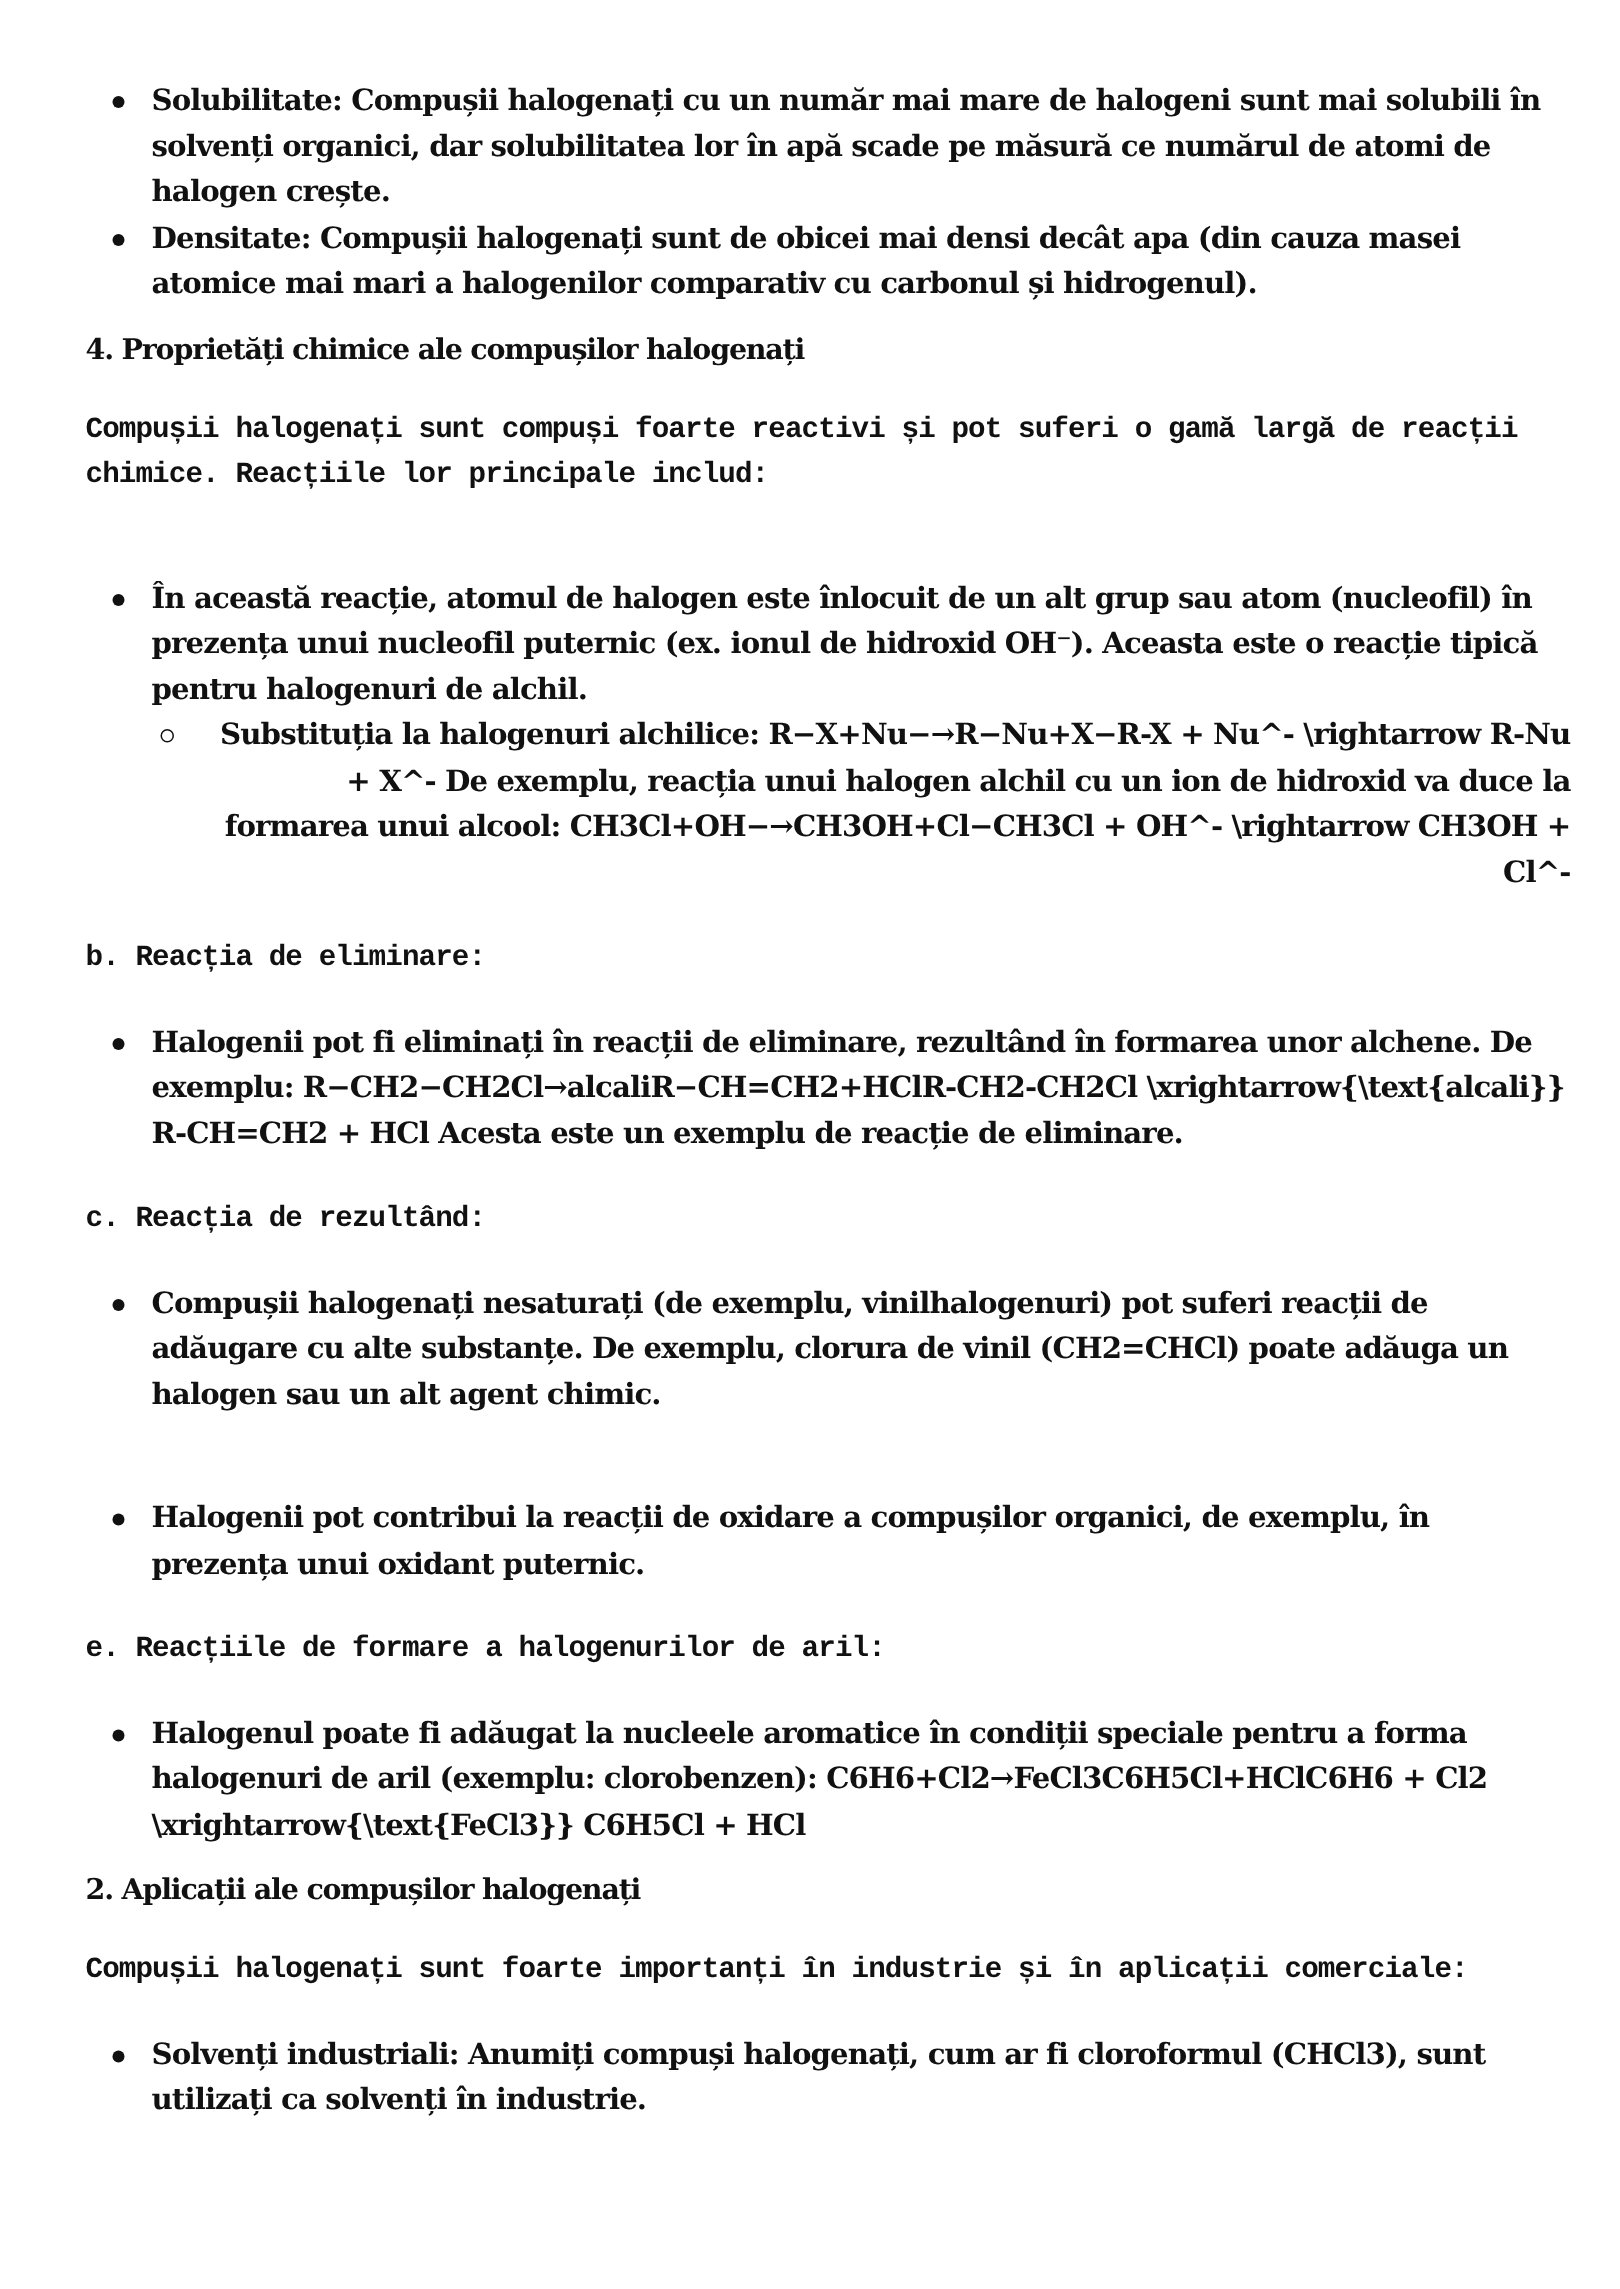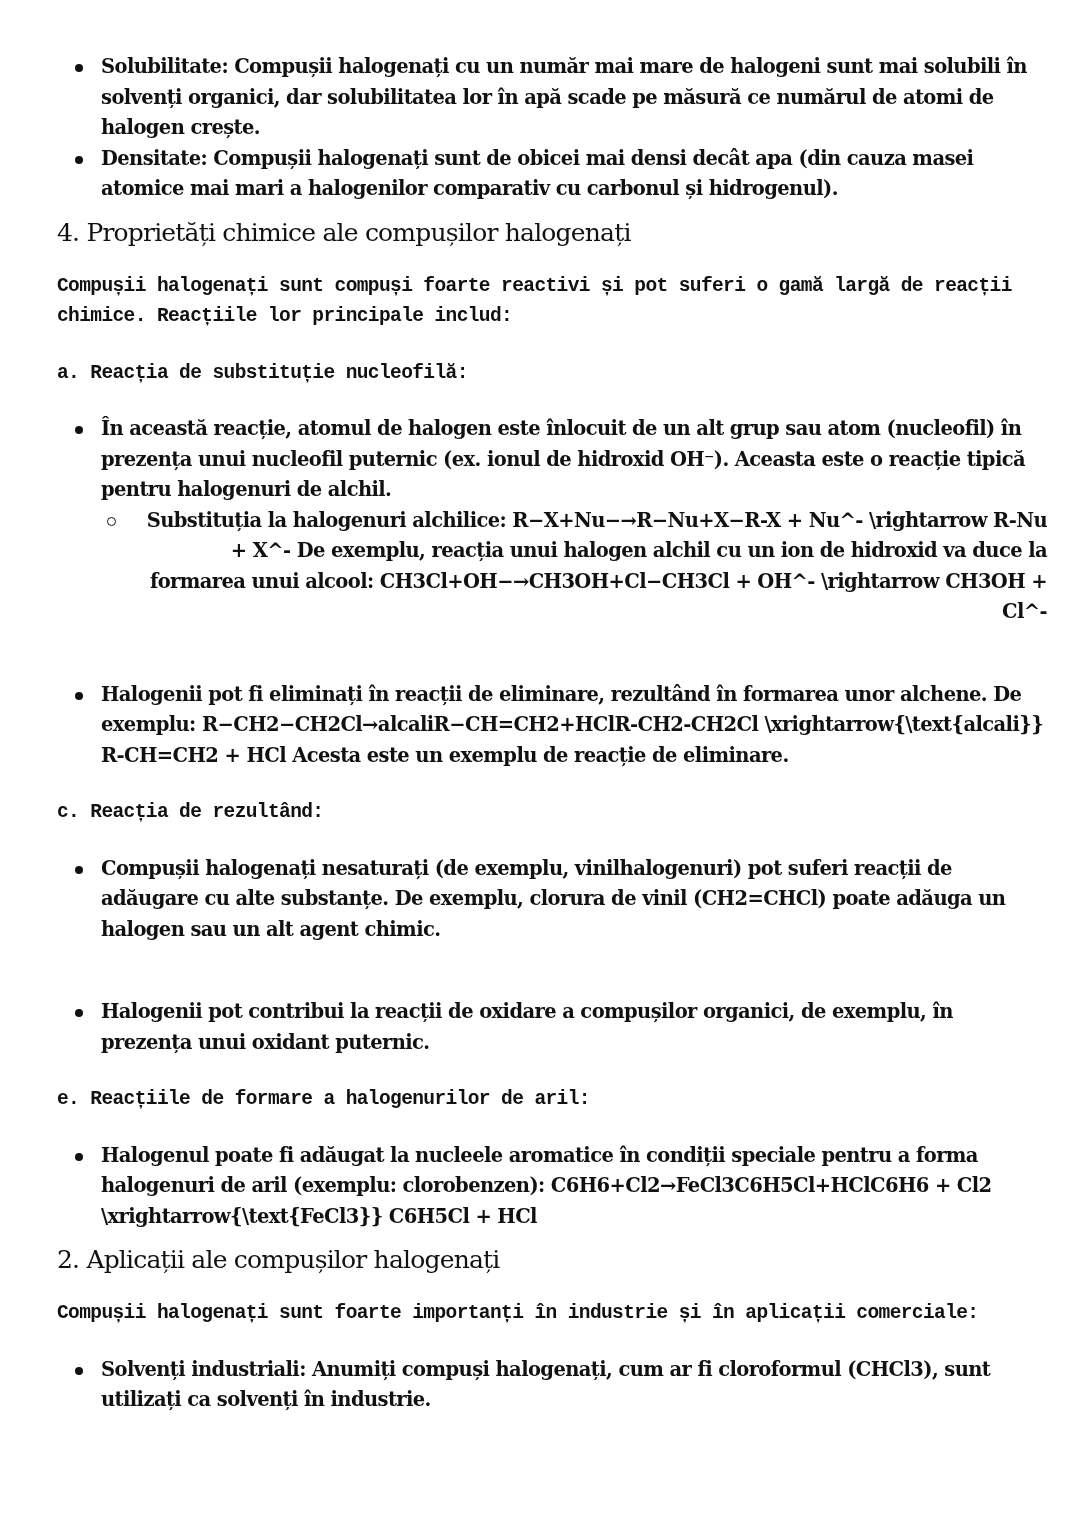--- a/index.html
+++ b/index.html
@@ -47,24 +47,24 @@
       position: absolute;
       left: 50px;
       top: 11px;
       width: 7px;
       height: 7px;
       border-radius: 50%;
       border: 1.5px solid #111;
       background: #fff;
     }
     h2 {
-      font-size: 25px;
+      font-size: 19px;
       line-height: 32px;
       margin: 0;
-      font-weight: normal;
+      font-weight: bold;
       letter-spacing: -0.8px;
     }
     p { margin: 0; font-family: Liberation Mono, monospace; }
     .gap-s { height: 12px; }
     .gap-m { height: 22px; }
     .gap-l { height: 26px; }
   </style>
 </head>
 <body>
 
@@ -74,28 +74,28 @@
     <li class="bullet">Solubilitate: Compușii halogenați cu un număr mai mare de halogeni sunt mai solubili în solvenți organici, dar solubilitatea lor în apă scade pe măsură ce numărul de atomi de halogen crește.</li>
     <li class="bullet">Densitate: Compușii halogenați sunt de obicei mai densi decât apa (din cauza masei atomice mai mari a halogenilor comparativ cu carbonul și hidrogenul).</li>
   </ul>
 
   <div class="gap-s"></div>
   <h2>4. Proprietăți chimice ale compușilor halogenați</h2>
   <div class="gap-m"></div>
   <p>Compușii halogenați sunt compuși foarte reactivi și pot suferi o gamă largă de reacții chimice. Reacțiile lor principale includ:</p>
   <div class="gap-l"></div>
 
-  <p>a. Reacția de substituție nucleofilă:</p>
   <div class="gap-l"></div>
   <ul>
     <li class="bullet">În această reacție, atomul de halogen este înlocuit de un alt grup sau atom (nucleofil) în prezența unui nucleofil puternic (ex. ionul de hidroxid OH⁻). Aceasta este o reacție tipică pentru halogenuri de alchil.</li>
     <li class="sub">Substituția la halogenuri alchilice: R−X+Nu−→R−Nu+X−R-X + Nu^- \rightarrow R-Nu + X^- De exemplu, reacția unui halogen alchil cu un ion de hidroxid va duce la formarea unui alcool: CH3Cl+OH−→CH3OH+Cl−CH3Cl + OH^- \rightarrow CH3OH + Cl^-</li>
   </ul>
   <div class="gap-l"></div>
 
+  <p>b. Reacția de eliminare:</p>
   <div class="gap-l"></div>
   <ul>
     <li class="bullet">Halogenii pot fi eliminați în reacții de eliminare, rezultând în formarea unor alchene. De exemplu: R−CH2−CH2Cl→alcaliR−CH=CH2+HClR-CH2-CH2Cl \xrightarrow{\text{alcali}} R-CH=CH2 + HCl Acesta este un exemplu de reacție de eliminare.</li>
   </ul>
   <div class="gap-l"></div>
 
   <p>c. Reacția de rezultând:</p>
   <div class="gap-l"></div>
   <ul>
     <li class="bullet">Compușii halogenați nesaturați (de exemplu, vinilhalogenuri) pot suferi reacții de adăugare cu alte substanțe. De exemplu, clorura de vinil (CH2=CHCl) poate adăuga un halogen sau un alt agent chimic.</li>

